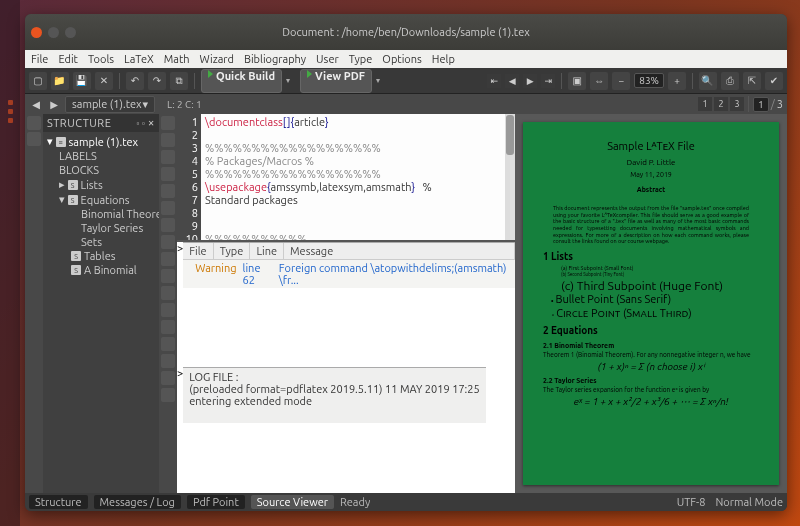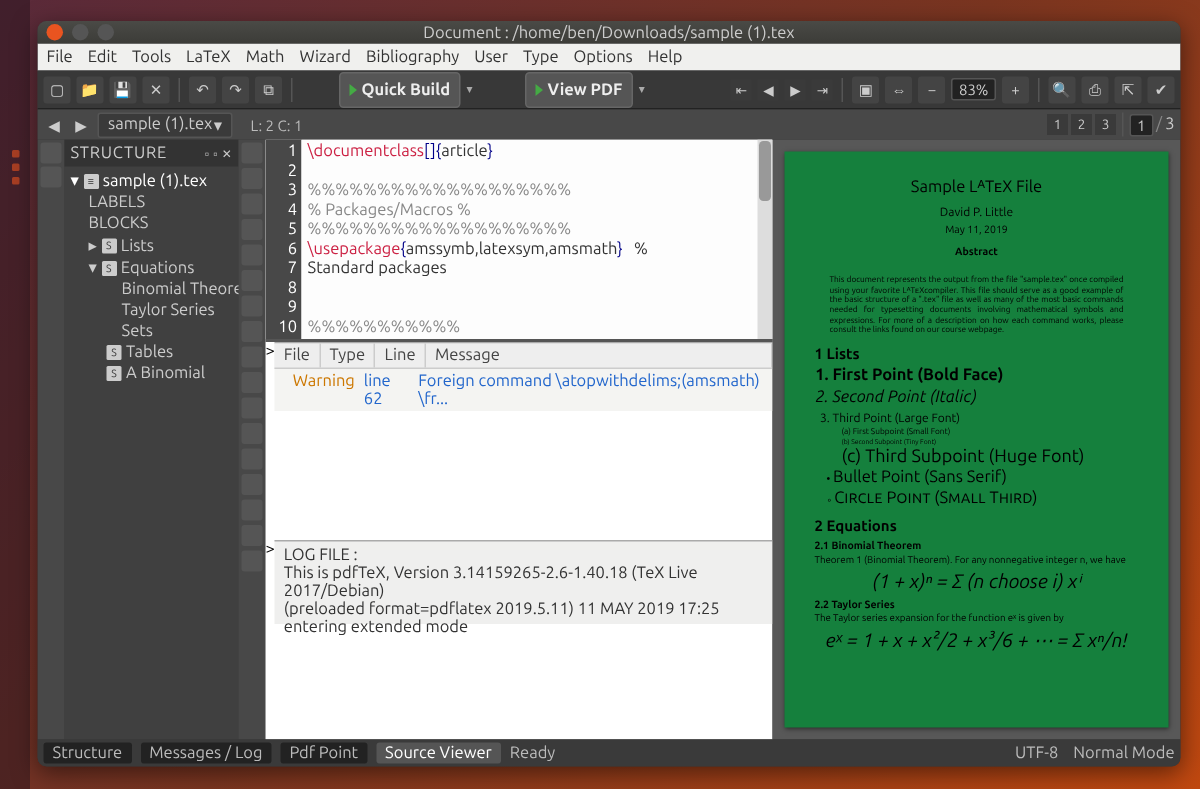--- a/index.html
+++ b/index.html
@@ -1,28 +1,28 @@
 <!DOCTYPE html>
 <html><head>
 <meta charset="utf-8">
 <style>
 * { margin: 0; padding: 0; box-sizing: border-box; font-family: "Ubuntu", "Liberation Sans", sans-serif; font-size: 11px; }
 body { background: linear-gradient(135deg, #5a2a3a 0%, #7a3520 50%, #c04810 100%); width: 800px; height: 526px; overflow: hidden; position: relative; }
 .launcher { position: absolute; left: 0; top: 0; width: 20px; height: 526px; background: rgba(40,20,30,0.5); display: flex; flex-direction: column; align-items: center; padding-top: 100px; gap: 4px; }
 .launcher .ld { width: 5px; height: 5px; background: #e95420; border-radius: 1px; opacity: 0.6; }
 .window { position: absolute; left: 25px; top: 14px; width: 762px; height: 497px; background: #3a3a3a; border-radius: 6px; box-shadow: 0 4px 16px rgba(0,0,0,0.5); display: flex; flex-direction: column; overflow: hidden; }
-.titlebar { height: 15px; background: linear-gradient(#4a4a46, #3c3c38); display: flex; align-items: center; justify-content: center; color: #ccc; font-size: 11px; position: relative; }
+.titlebar { height: 36px; background: linear-gradient(#4a4a46, #3c3c38); display: flex; align-items: center; justify-content: center; color: #ccc; font-size: 11px; position: relative; }
 .titlebar .wcontrols { position: absolute; left: 6px; display: flex; gap: 6px; }
 .titlebar .wc { width: 11px; height: 11px; border-radius: 50%; }
 .wc.close { background: #e95420; } .wc.min { background: #555; } .wc.max { background: #555; }
 .menubar { height: 18px; background: #f0f0ee; display: flex; align-items: center; padding: 0 6px; gap: 10px; color: #333; font-size: 10px; }
 .toolbar1 { height: 26px; background: #383838; display: flex; align-items: center; padding: 0 4px; gap: 4px; border-bottom: 1px solid #222; }
 .tbtn, .ticon { width: 18px; height: 18px; background: #444; border-radius: 2px; display: flex; align-items: center; justify-content: center; color: #ccc; font-size: 10px; }
 .tsep { width: 1px; height: 16px; background: #555; margin: 0 2px; }
-.qbtn { height: 24px; background: #555; border: 1px solid #666; border-radius: 3px; padding: 0 6px; display: flex; align-items: center; color: #eee; font-size: 10px; font-weight: bold; gap: 3px; margin-left: 25px; }
+.qbtn { height: 24px; background: #555; border: 1px solid #666; border-radius: 3px; padding: 0 6px; display: flex; color: #eee; font-size: 10px; font-weight: bold; gap: 3px; }
 .qbtn .tri { display: inline-block; width:0;height:0;border-left:5px solid #4a4;border-top:4px solid transparent;border-bottom:4px solid transparent; }
 .qdd { width:10px; font-size:8px; color:#aaa; }
 .zoom { margin-left: auto; display: flex; gap: 4px; align-items: center; }
 .zoombox { background:#222; border:1px solid #555; color:#ccc; padding:1px 4px; font-size:10px; border-radius:2px; }
 .toolbar2 { height: 20px; background: #484848; display: flex; align-items: center; padding: 0 4px; gap: 4px; }
 .navarr { width: 14px; height: 14px; color: #ccc; display: flex; align-items: center; justify-content: center; font-size: 10px; }
 .tabdd { background:#3a3a3a; border:1px solid #555; color:#ccc; padding:1px 6px; font-size:10px; border-radius:2px; min-width:90px; display:flex; align-items:center; }
 .cursor { color:#bbb; font-size:10px; margin-left:8px; }
 .pagebox { margin-left:auto; display:flex; gap:2px; align-items:center; color:#ccc; font-size:10px;}
 .pgbtn { width:14px; height:14px; background:#3a3a3a; color:#ccc; display:flex;align-items:center;justify-content:center;font-size:9px; }
@@ -57,21 +57,21 @@
 .pdfpage .ptitle { text-align:center; font-size:11px; margin-bottom:4px; }
 .pdfpage .pauth { text-align:center; font-size:8px; margin-bottom:2px; }
 .pdfpage .pdate { text-align:center; font-size:7px; margin-bottom:6px; }
 .pdfpage .abs { text-align:center; font-size:7px; font-weight:bold; margin-bottom:12px;}
 .pdfpage .abst { font-size:5.5px; line-height:1.2; margin-bottom:6px; padding:0 10px; text-align:justify;}
 .pdfpage .sec { font-size:10px; font-weight:bold; margin:5px 0 2px;}
 .pdfpage .sub { font-size:7px; font-weight:bold; margin:3px 0 1px;}
 .pdfpage ol { padding-left:12px; font-size:7px; }
 .pdfpage ol li { margin-bottom:1px; }
 .pdfpage .huge { font-size:12px; }
-.pdfpage .eq { text-align:center; font-size:13px; margin:2px 0; font-style:italic;}
+.pdfpage .eq { text-align:center; font-size:10px; margin:2px 0; font-style:italic;}
 .status { height: 18px; background: #3a3a3a; display:flex; align-items:center; color:#bbb; font-size:10px; padding:0 4px; gap:6px; }
 .status .stab { background:#222; padding:1px 6px; border-radius:2px; }
 .status .stab.active { background:#555; color:#fff; }
 .status .right { margin-left:auto; display:flex; gap:10px; }
 .scrollbar { width:10px; background:#ddd; position:absolute; right:0; top:0; bottom:0;}
 .scrollthumb { width:8px; margin:1px; height:40px; background:#999; border-radius:3px; position:absolute; top:0;}
 </style>
 </head>
 <body>
 
@@ -272,40 +272,34 @@
               <span>line 62</span>
               <span>Foreign command \atopwithdelims;(amsmath) \fr...</span>
             </div>
           </div>
         </div>
       </div>
       <div class="msgwrap">
         <div class="arrow">&gt;</div>
         <div class="log">
           <div>LOG FILE :</div>
-          <div>This is pdfTeX, Version 3.14159265-2.6-1.40.18 (TeX Live 2017/Debian)</div>
           <div>(preloaded format=pdflatex 2019.5.11) 11 MAY 2019 17:25</div>
           <div>entering extended mode</div>
         </div>
       </div>
     </div>
 
     <div class="pdfpane">
       <div class="pdfpage">
         <div class="ptitle">Sample LᴬTᴇX File</div>
         <div class="pauth">David P. Little</div>
         <div class="pdate">May 11, 2019</div>
         <div class="abs">Abstract</div>
         <div class="abst">This document represents the output from the file "sample.tex" once compiled using your favorite LᴬTᴇXcompiler. This file should serve as a good example of the basic structure of a ".tex" file as well as many of the most basic commands needed for typesetting documents involving mathematical symbols and expressions. For more of a description on how each command works, please consult the links found on our course webpage.</div>
         <div class="sec">1    Lists</div>
-        <ol>
-          <li style="font-weight:bold">First Point (Bold Face)</li>
-          <li style="font-style:italic">Second Point (Italic)</li>
-          <li style="font-size:8px">Third Point (Large Font)</li>
-        </ol>
         <div style="padding-left:18px;font-size:5.5px">(a) First Subpoint (Small Font)</div>
         <div style="padding-left:18px;font-size:4.5px">(b) Second Subpoint (Tiny Font)</div>
         <div class="huge" style="padding-left:18px">(c) Third Subpoint (Huge Font)</div>
         <div style="padding-left:8px;font-size:7px;font-family:sans-serif">• <span>Bullet Point (Sans Serif)</span></div>
         <div style="padding-left:8px;font-size:6px;font-variant:small-caps">∘ <span>Circle Point (Small Third)</span></div>
         <div class="sec">2    Equations</div>
         <div class="sub">2.1   Binomial Theorem</div>
         <div style="font-size:6.5px">Theorem 1 (Binomial Theorem). For any nonnegative integer n, we have</div>
         <div class="eq">(1 + x)ⁿ = Σ (n choose i) xⁱ</div>
         <div class="sub">2.2   Taylor Series</div>

